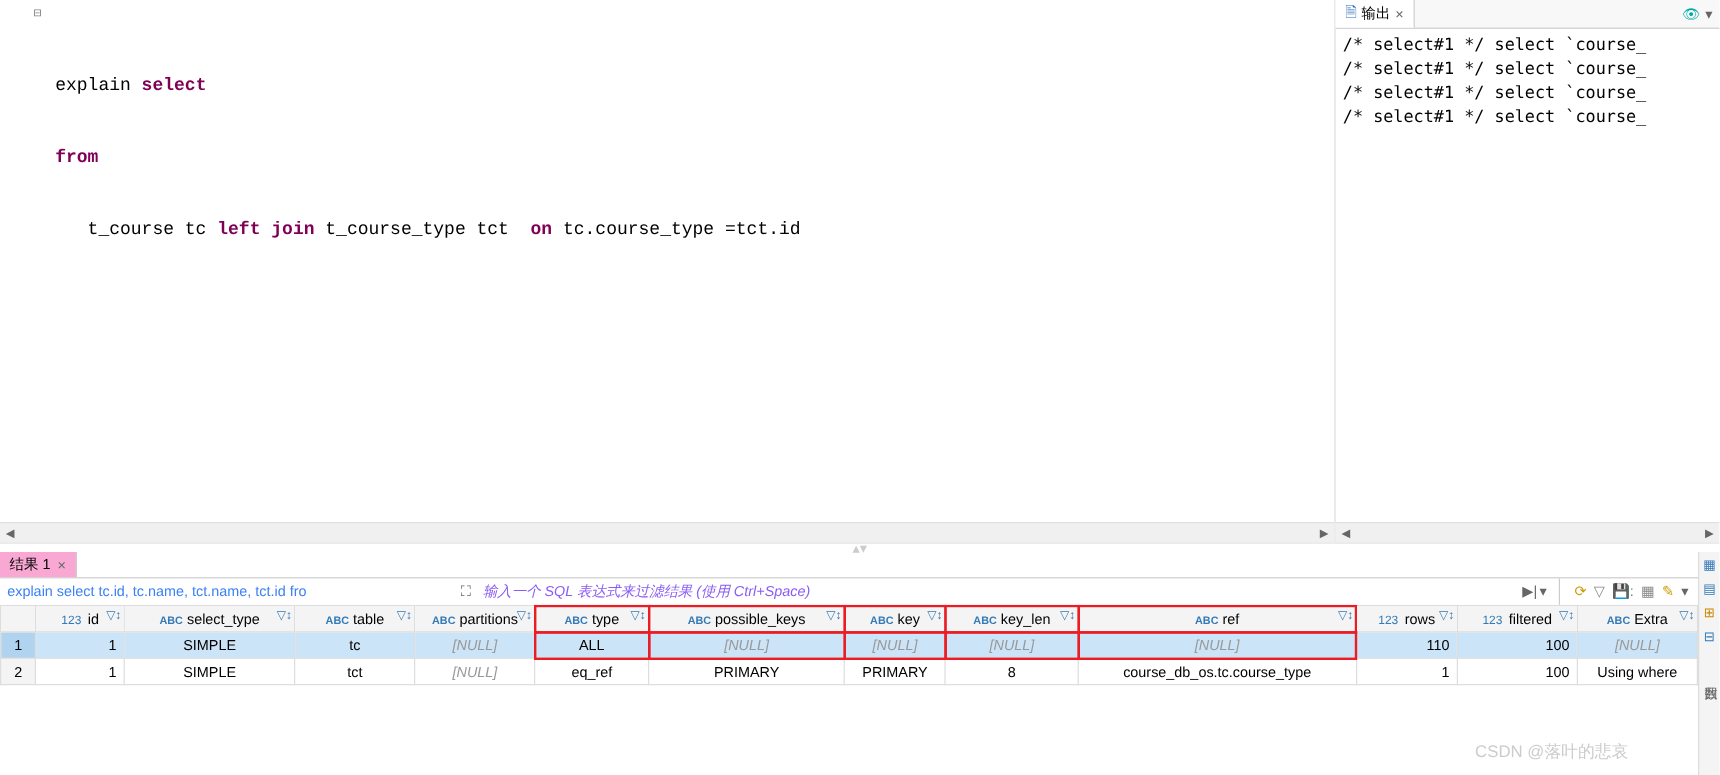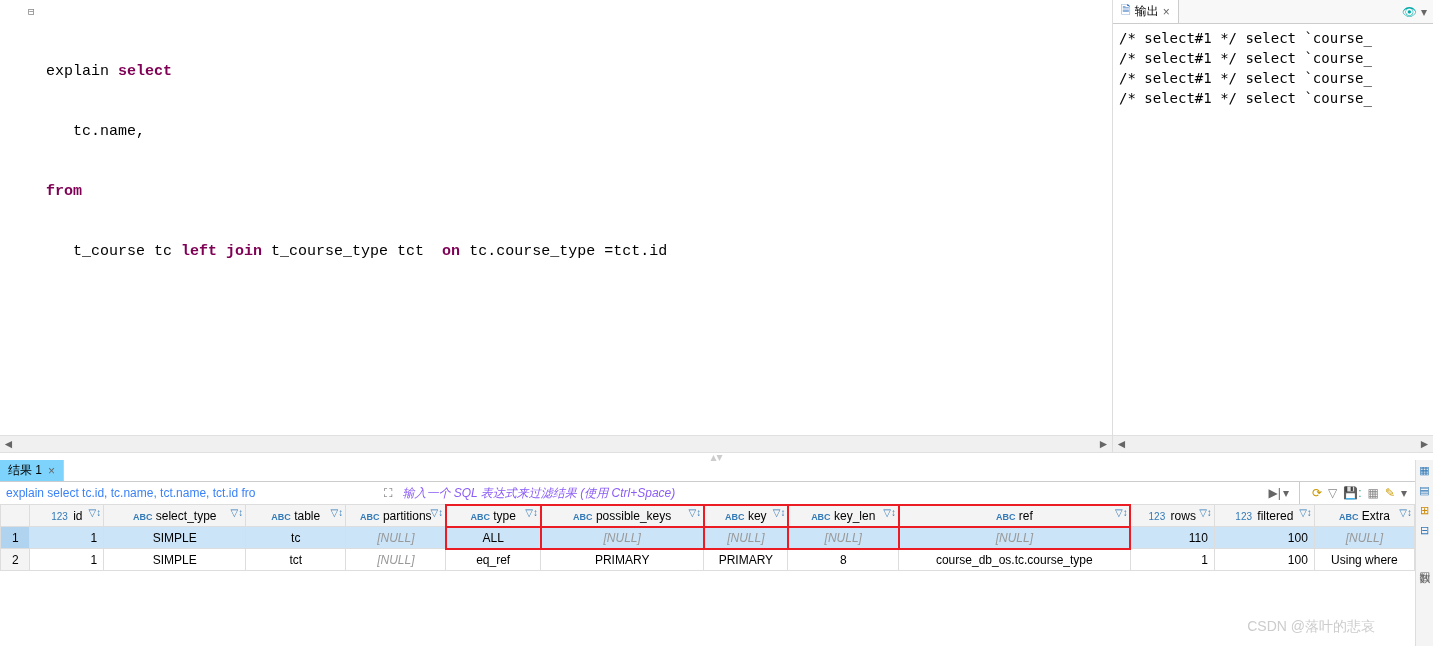--- a/index.html
+++ b/index.html
@@ -21,21 +21,21 @@
 .output-tab .close { color: #666; cursor: pointer; }
 .output-toolbar { margin-left: auto; display: flex; gap: 4px; padding: 0 6px; }
 .eye-icon { color: #0aa; }
 .output-content { flex: 1; font-family: Consolas, monospace; font-size: 14px; line-height: 20px; padding: 4px 6px; overflow: hidden; white-space: nowrap; }
 .output-line { }
 .dragger-h { height: 8px; background: #fff; border-top: 1px solid #e0e0e0; display: flex; justify-content: center; align-items: center; color: #ccc; }
 .bottom-area { height: 186px; display: flex; }
 .results-panel { flex: 1; display: flex; flex-direction: column; min-width: 0; }
 .results-sidepanel { width: 18px; background: #f4f4f4; border-left: 1px solid #ddd; display: flex; flex-direction: column; align-items: center; gap: 6px; padding-top: 4px; }
 .results-tabs { display: flex; height: 22px; border-bottom: 1px solid #ccc; }
-.results-tab { display: flex; align-items: center; padding: 0 8px; border-right: 1px solid #ccc; background: #7dd3fc; gap: 6px; }
+.results-tab { display: flex; align-items: center; padding: 0 8px; border-right: 1px solid #ccc; background: #f9a8d4; gap: 6px; }
 .results-tab .close { color: #666; }
 .filter-bar { display: flex; align-items: center; height: 22px; }
 .query-preview { color: #3b82f6; padding: 0 6px; white-space: nowrap; overflow: hidden; width: 380px; }
 .expand-icon { color: #666; padding: 0 4px; }
 .filter-input { flex: 1; color: #8b5cf6; font-style: italic; padding: 0 6px; }
 .nav-icons { display: flex; gap: 2px; padding: 0 6px; align-items: center; }
 .nav-icons span { color: #666; }
 .toolbar-icons { display: flex; gap: 6px; padding: 0 8px; align-items: center; }
 .grid { flex: 1; overflow: auto; }
 .grid table { border-collapse: collapse; width: 100%; table-layout: fixed; }
@@ -44,33 +44,32 @@
 .grid th .col-ico { color: #337ab7; font-size: 10px; margin-right: 2px; }
 .grid th .col-abc { color: #337ab7; font-size: 9px; font-weight: bold; }
 .grid th .sortfilter { position: absolute; right: 2px; top: 2px; color: #337ab7; font-size: 10px; }
 .grid .rownum { width: 28px; text-align: center; background: #f4f4f4; }
 .grid td.num { text-align: right; }
 .grid td.null { color: #999; font-style: italic; }
 .grid tr.selected td { background: #cce4f7; }
 .grid tr.selected td.rownum { background: #b0d3ef; }
 .red-box-cells { outline: 2px solid #ec1c24; outline-offset: -1px; }
 .side-ico { width: 14px; height: 14px; color: #337ab7; font-size: 11px; text-align: center; }
-.watermark { position: absolute; right: 58px; bottom: 10px; color: #ccc; font-size: 14px; pointer-events: none; }
+.watermark { position: absolute; right: 76px; bottom: 10px; color: #ccc; font-size: 14px; pointer-events: none; }
 .vsep { width: 1px; background: #ccc; margin: 0 4px; align-self: stretch; }
 </style>
 </head>
 <body>
 
 <div class="main-layout">
   <div class="top-area">
     <div class="editor-panel">
       <div class="sql-editor">
         <span class="gutter-toggle">⊟</span>
         <div class="sql-line"><span>explain </span><span class="kw">select</span></div>
-        <div class="sql-line">   tc.name,</div>
         <div class="sql-line"><span class="kw">from</span></div>
         <div class="sql-line"><span>   t_course tc </span><span class="kw">left</span><span> </span><span class="kw">join</span><span> t_course_type tct  </span><span class="kw">on</span><span> tc.course_type =tct.id</span></div>
         
         
         
       </div>
       <div class="hscroll">
         <span class="arrow">◄</span>
         <span class="track"></span>
         <span class="arrow">►</span>

